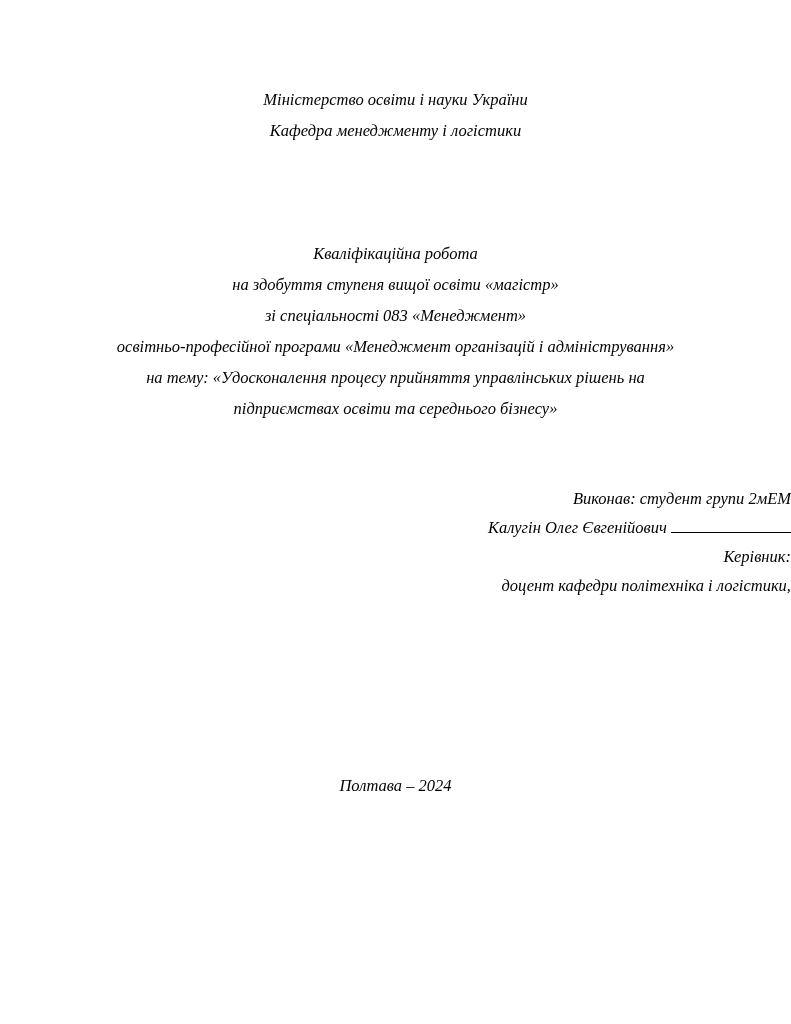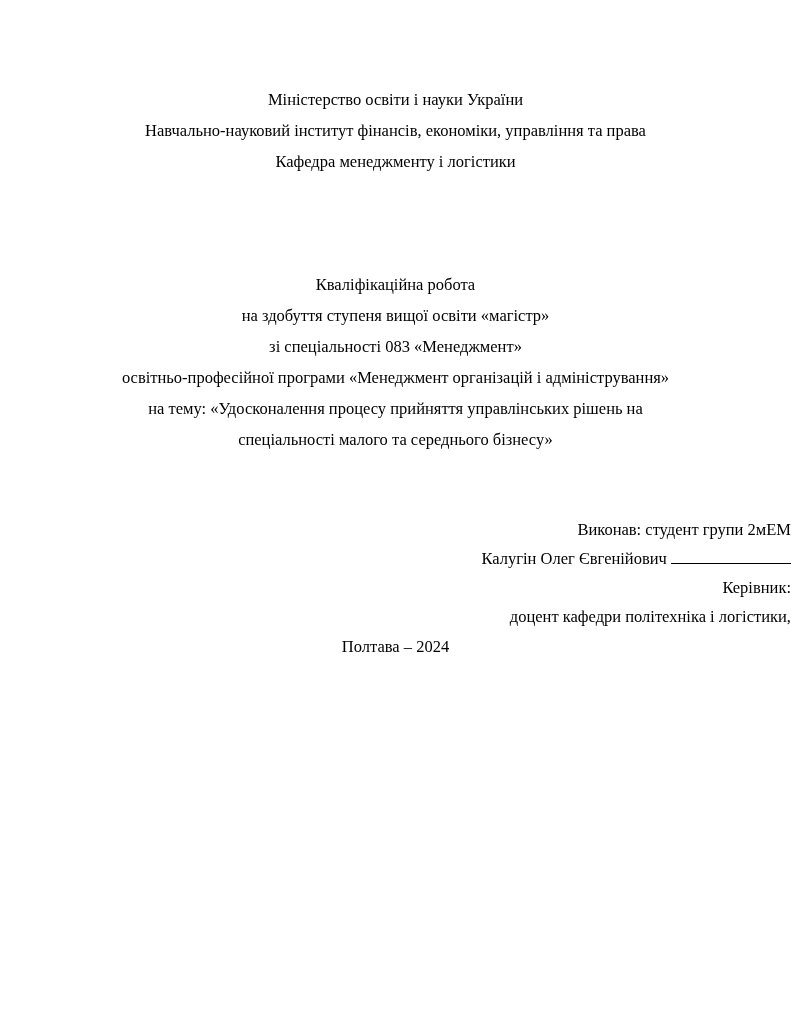--- a/index.html
+++ b/index.html
@@ -21,20 +21,21 @@
     overflow: hidden;
   }
   .content {
     position: absolute;
     left: 0;
     right: 0;
     top: 0;
   }
   .block {
     text-align: center;
+    font-style: italic;
   }
   .line {
     font-size: 16.5px;
     line-height: 31px;
     white-space: pre-wrap;
   }
   
   #header-block {
     margin-top: 84px;
   }
@@ -47,46 +48,46 @@
     margin-top: 60px;
     text-align: left;
     padding-left: 374px;
   }
   #author-block .line {
     line-height: 29px;
     text-align: right;
   }
   
   #footer-block {
+    margin-top: 170px;
   }
   .underline-fill {
     display: inline-block;
     border-bottom: 1px solid #000;
     height: 14px;
   }
 </style>
 </head>
 <body>
 
 <div class="page">
   <div class="content">
 
     <div class="block" id="header-block">
       <div class="line">Міністерство освіти і науки України</div>
-      <div class="line">Навчально-науковий інститут фінансів, економіки, управління та права</div>
       <div class="line">Кафедра менеджменту і логістики</div>
     </div>
 
     <div class="block" id="thesis-block">
       <div class="line">Кваліфікаційна робота</div>
       <div class="line">на здобуття ступеня вищої освіти «магістр»</div>
       <div class="line">зі спеціальності 083 «Менеджмент»</div>
       <div class="line">освітньо-професійної програми «Менеджмент організацій і адміністрування»</div>
       <div class="line">на тему: «Удосконалення процесу прийняття управлінських рішень на</div>
-      <div class="line">спеціальності малого та середнього бізнесу»</div>
+      <div class="line">підприємствах освіти та середнього бізнесу»</div>
     </div>
 
     <div class="block" id="author-block">
       <div class="line">Виконав: студент групи 2мЕМ</div>
       <div class="line"><span>Калугін Олег Євгенійович</span> <span class="underline-fill" style="width:120px"></span></div>
       <div class="line">Керівник:</div>
       <div class="line">доцент кафедри політехніка і логістики,</div>
     </div>
 
     <div class="block" id="footer-block">

